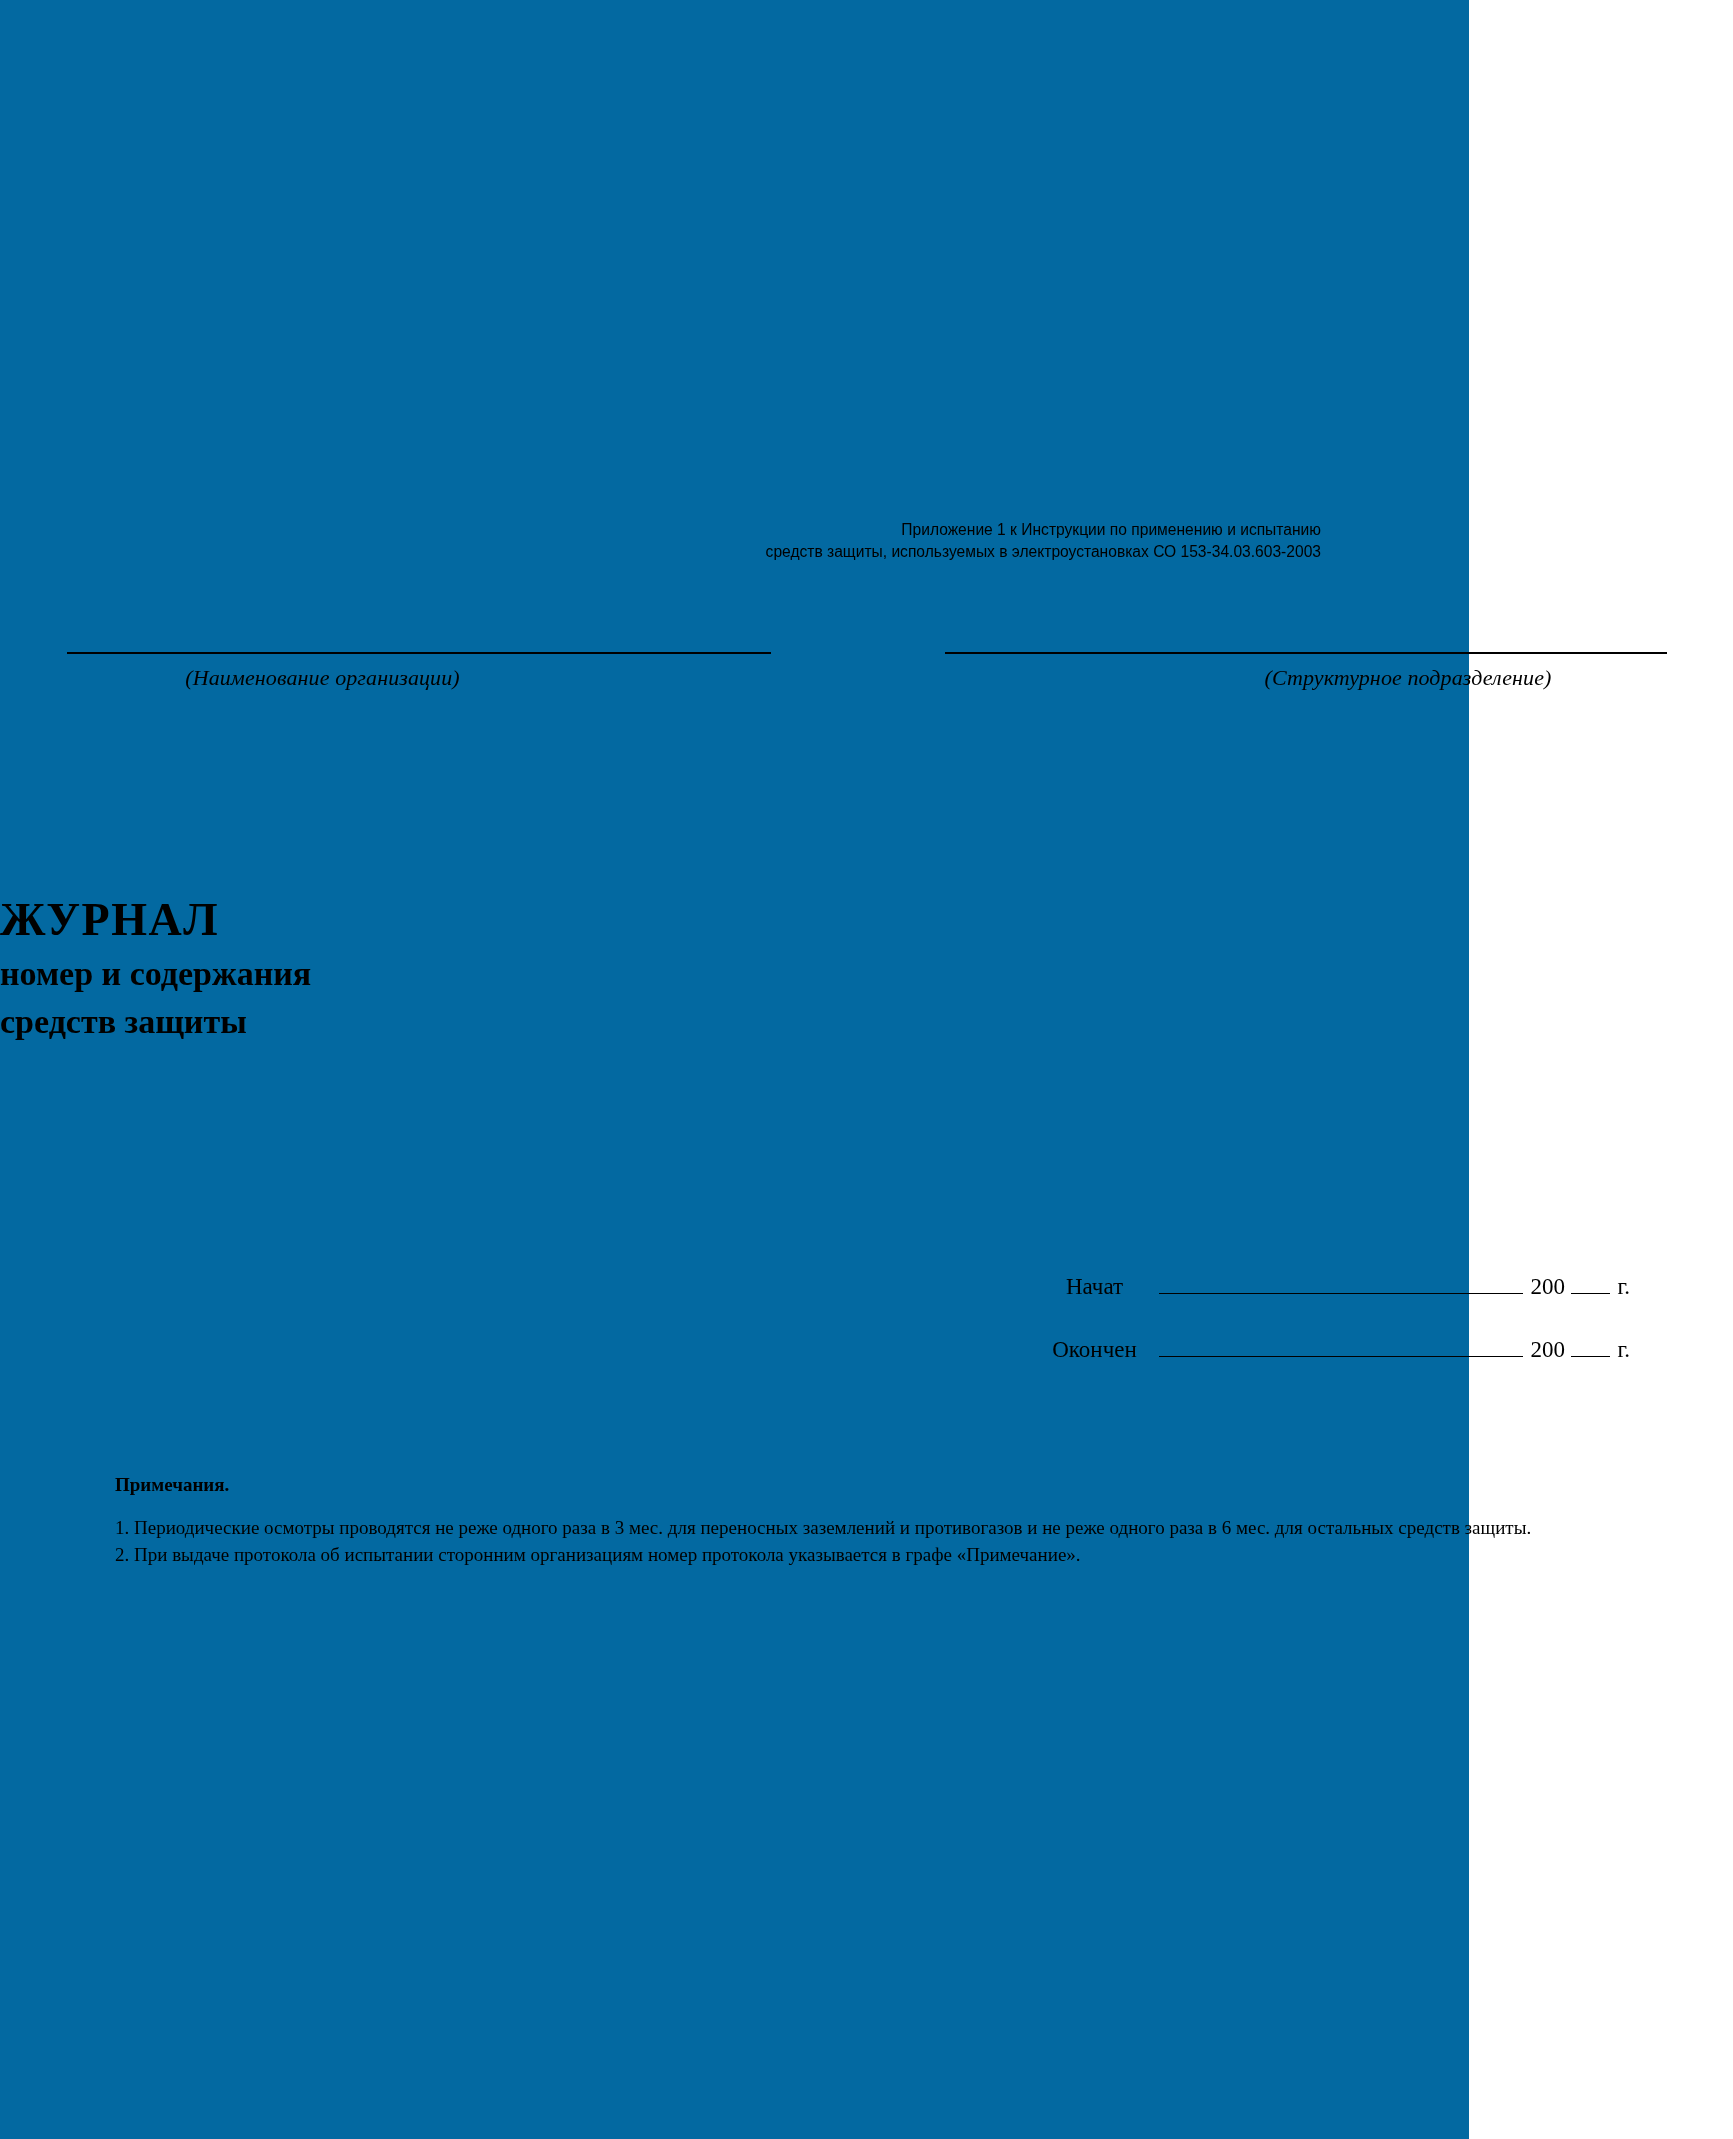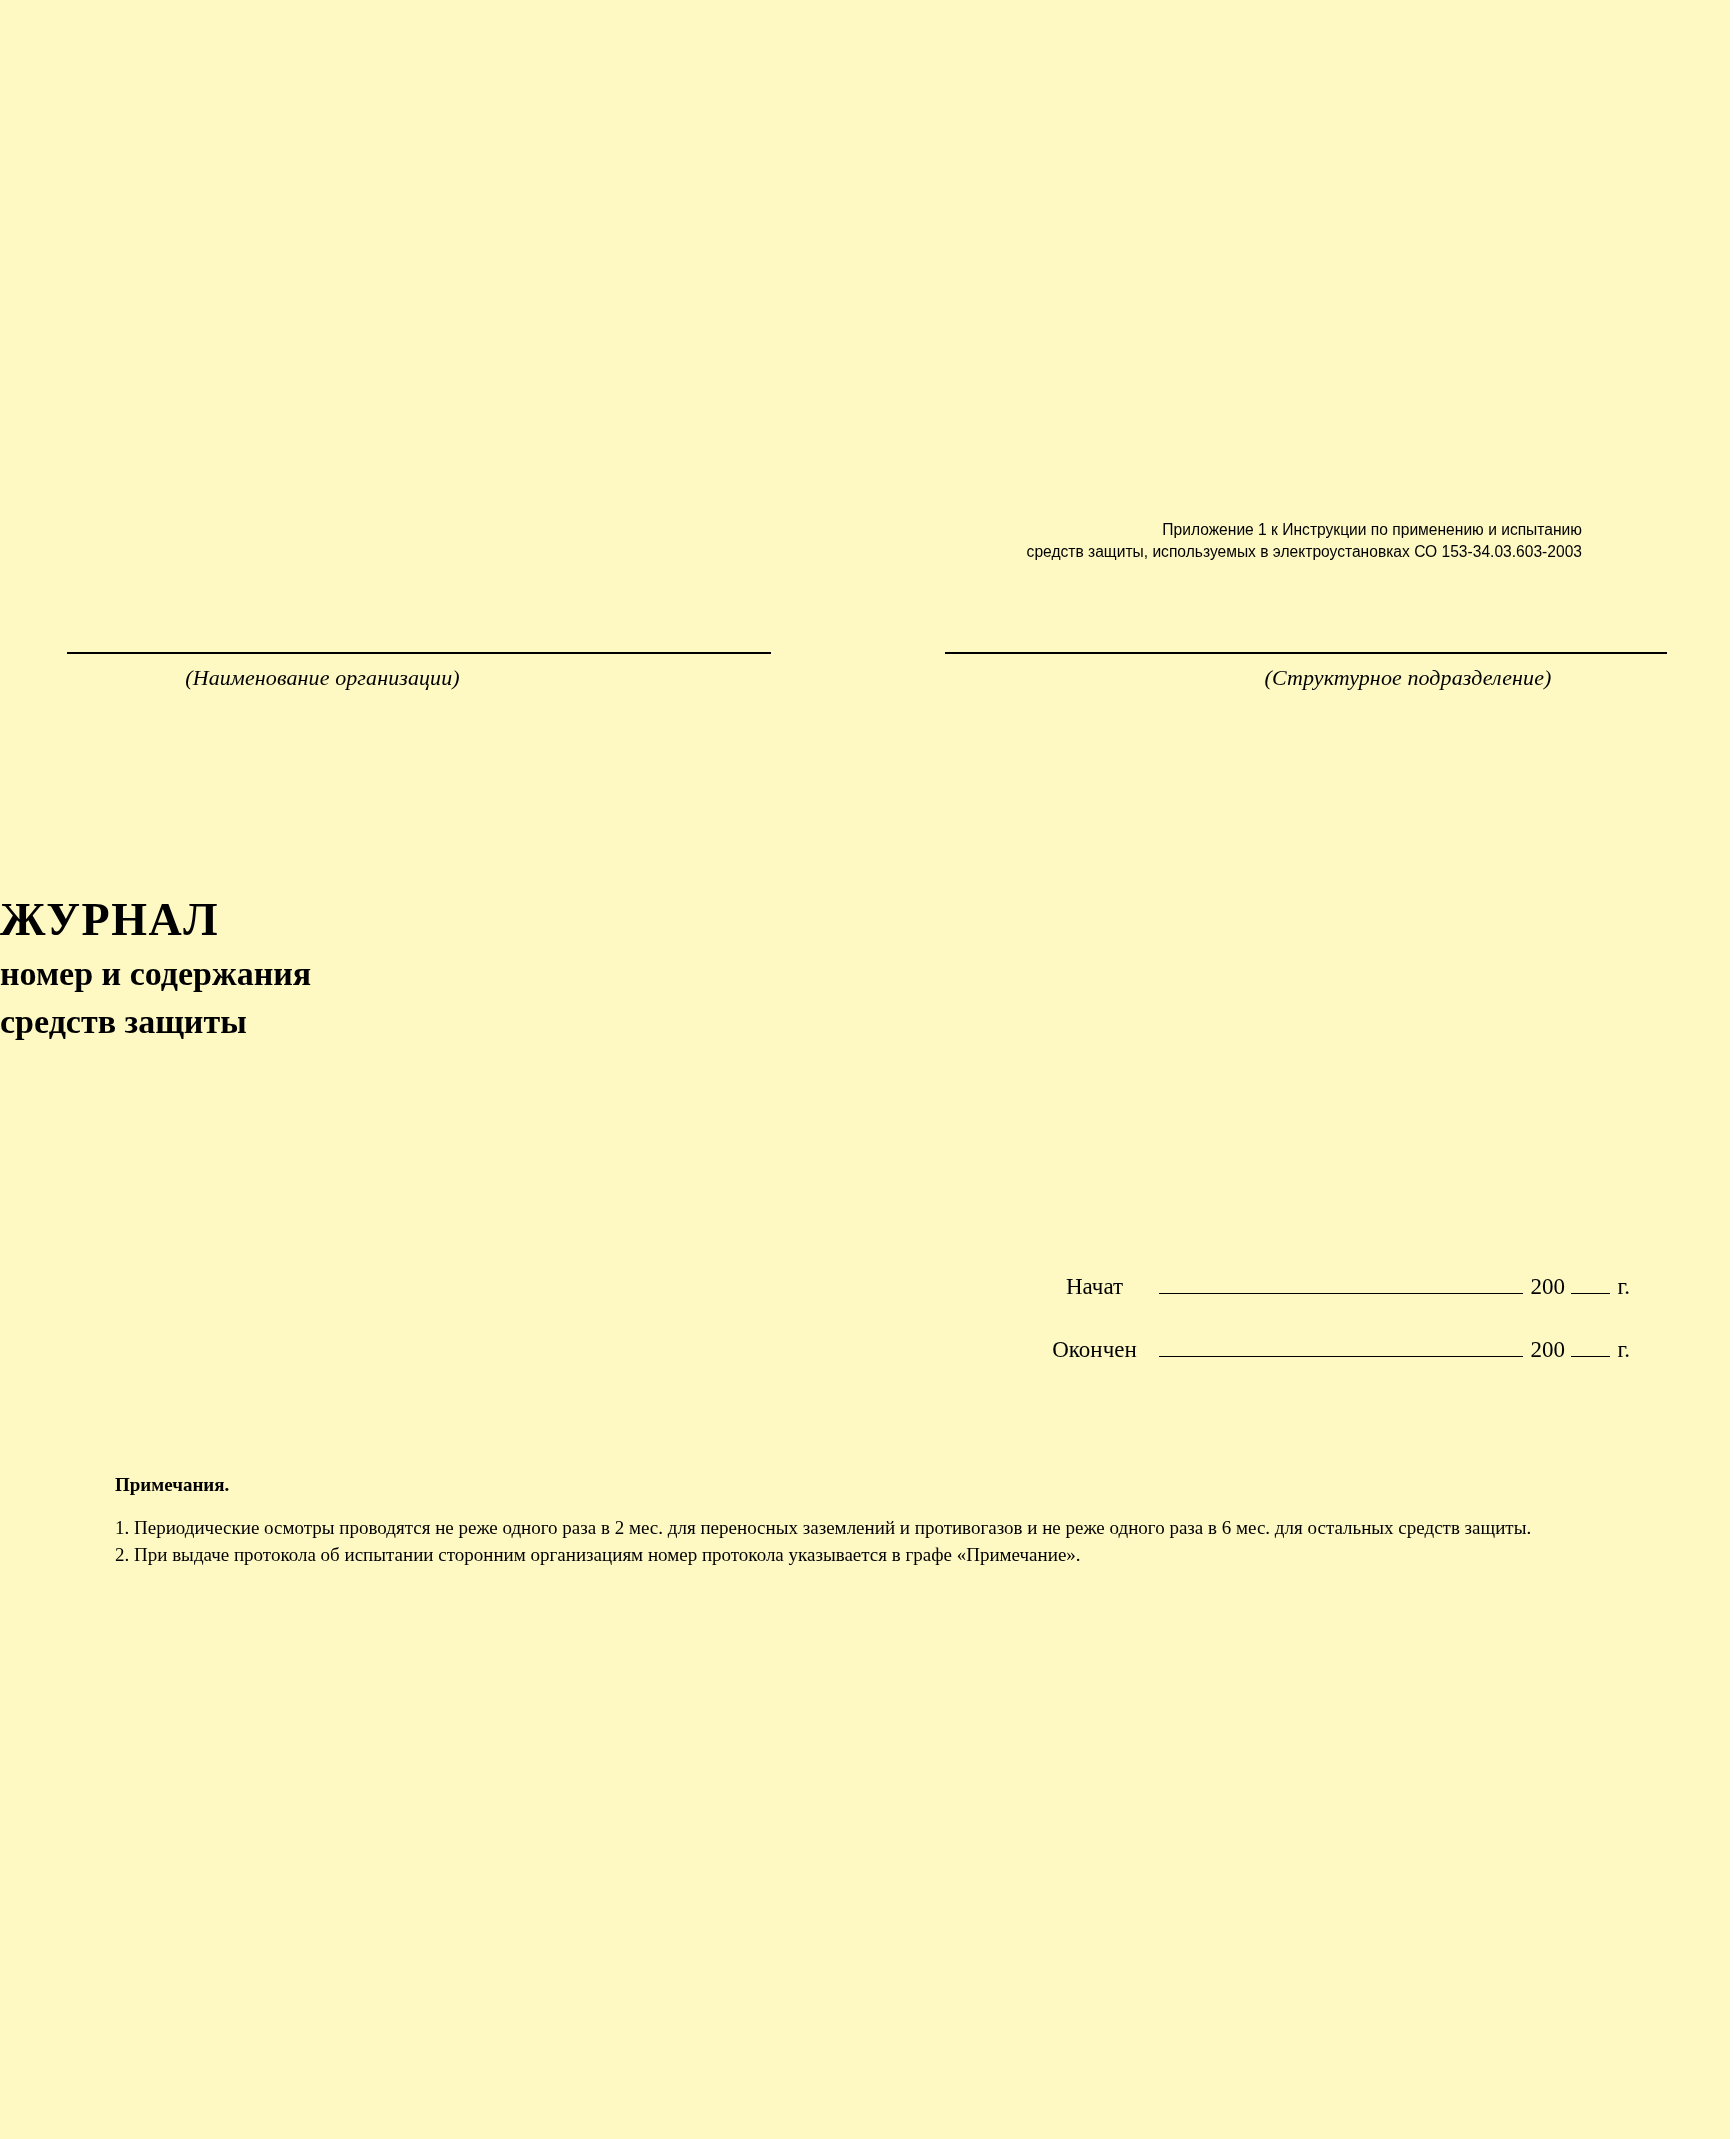--- a/index.html
+++ b/index.html
@@ -13,23 +13,23 @@
     font-family: "Liberation Serif", serif;
     color: #000000;
     position: relative;
     overflow: hidden;
   }
 
   .page {
     position: absolute;
     left: 0;
     top: 0;
-    width: 1730px;
+    width: 1469px;
     height: 2140px;
-    background: #fef9c3;
+    background: #0369a1;
   }
 
   
   .ref-note {
     position: absolute;
     right: 148px;
     top: 519px;
     width: 785px;
     text-align: right;
     font-family: "Liberation Sans", sans-serif;
@@ -185,18 +185,18 @@
       <span class="date-label">Окончен</span>
       <span class="date-fill"></span>
       <span class="date-year">200</span>
       <span class="date-short"></span>
       <span class="date-suffix">г.</span>
     </div>
   </div>
 
   <div class="notes">
     <div class="notes-title">Примечания.</div>
-    <div class="notes-line">1. Периодические осмотры проводятся не реже одного раза в 2 мес. для переносных заземлений и противогазов и не реже одного раза в 6 мес. для остальных средств защиты.</div>
+    <div class="notes-line">1. Периодические осмотры проводятся не реже одного раза в 3 мес. для переносных заземлений и противогазов и не реже одного раза в 6 мес. для остальных средств защиты.</div>
     <div class="notes-line">2. При выдаче протокола об испытании сторонним организациям номер протокола указывается в графе «Примечание».</div>
   </div>
 
 </div>
 
 
 </body></html>

